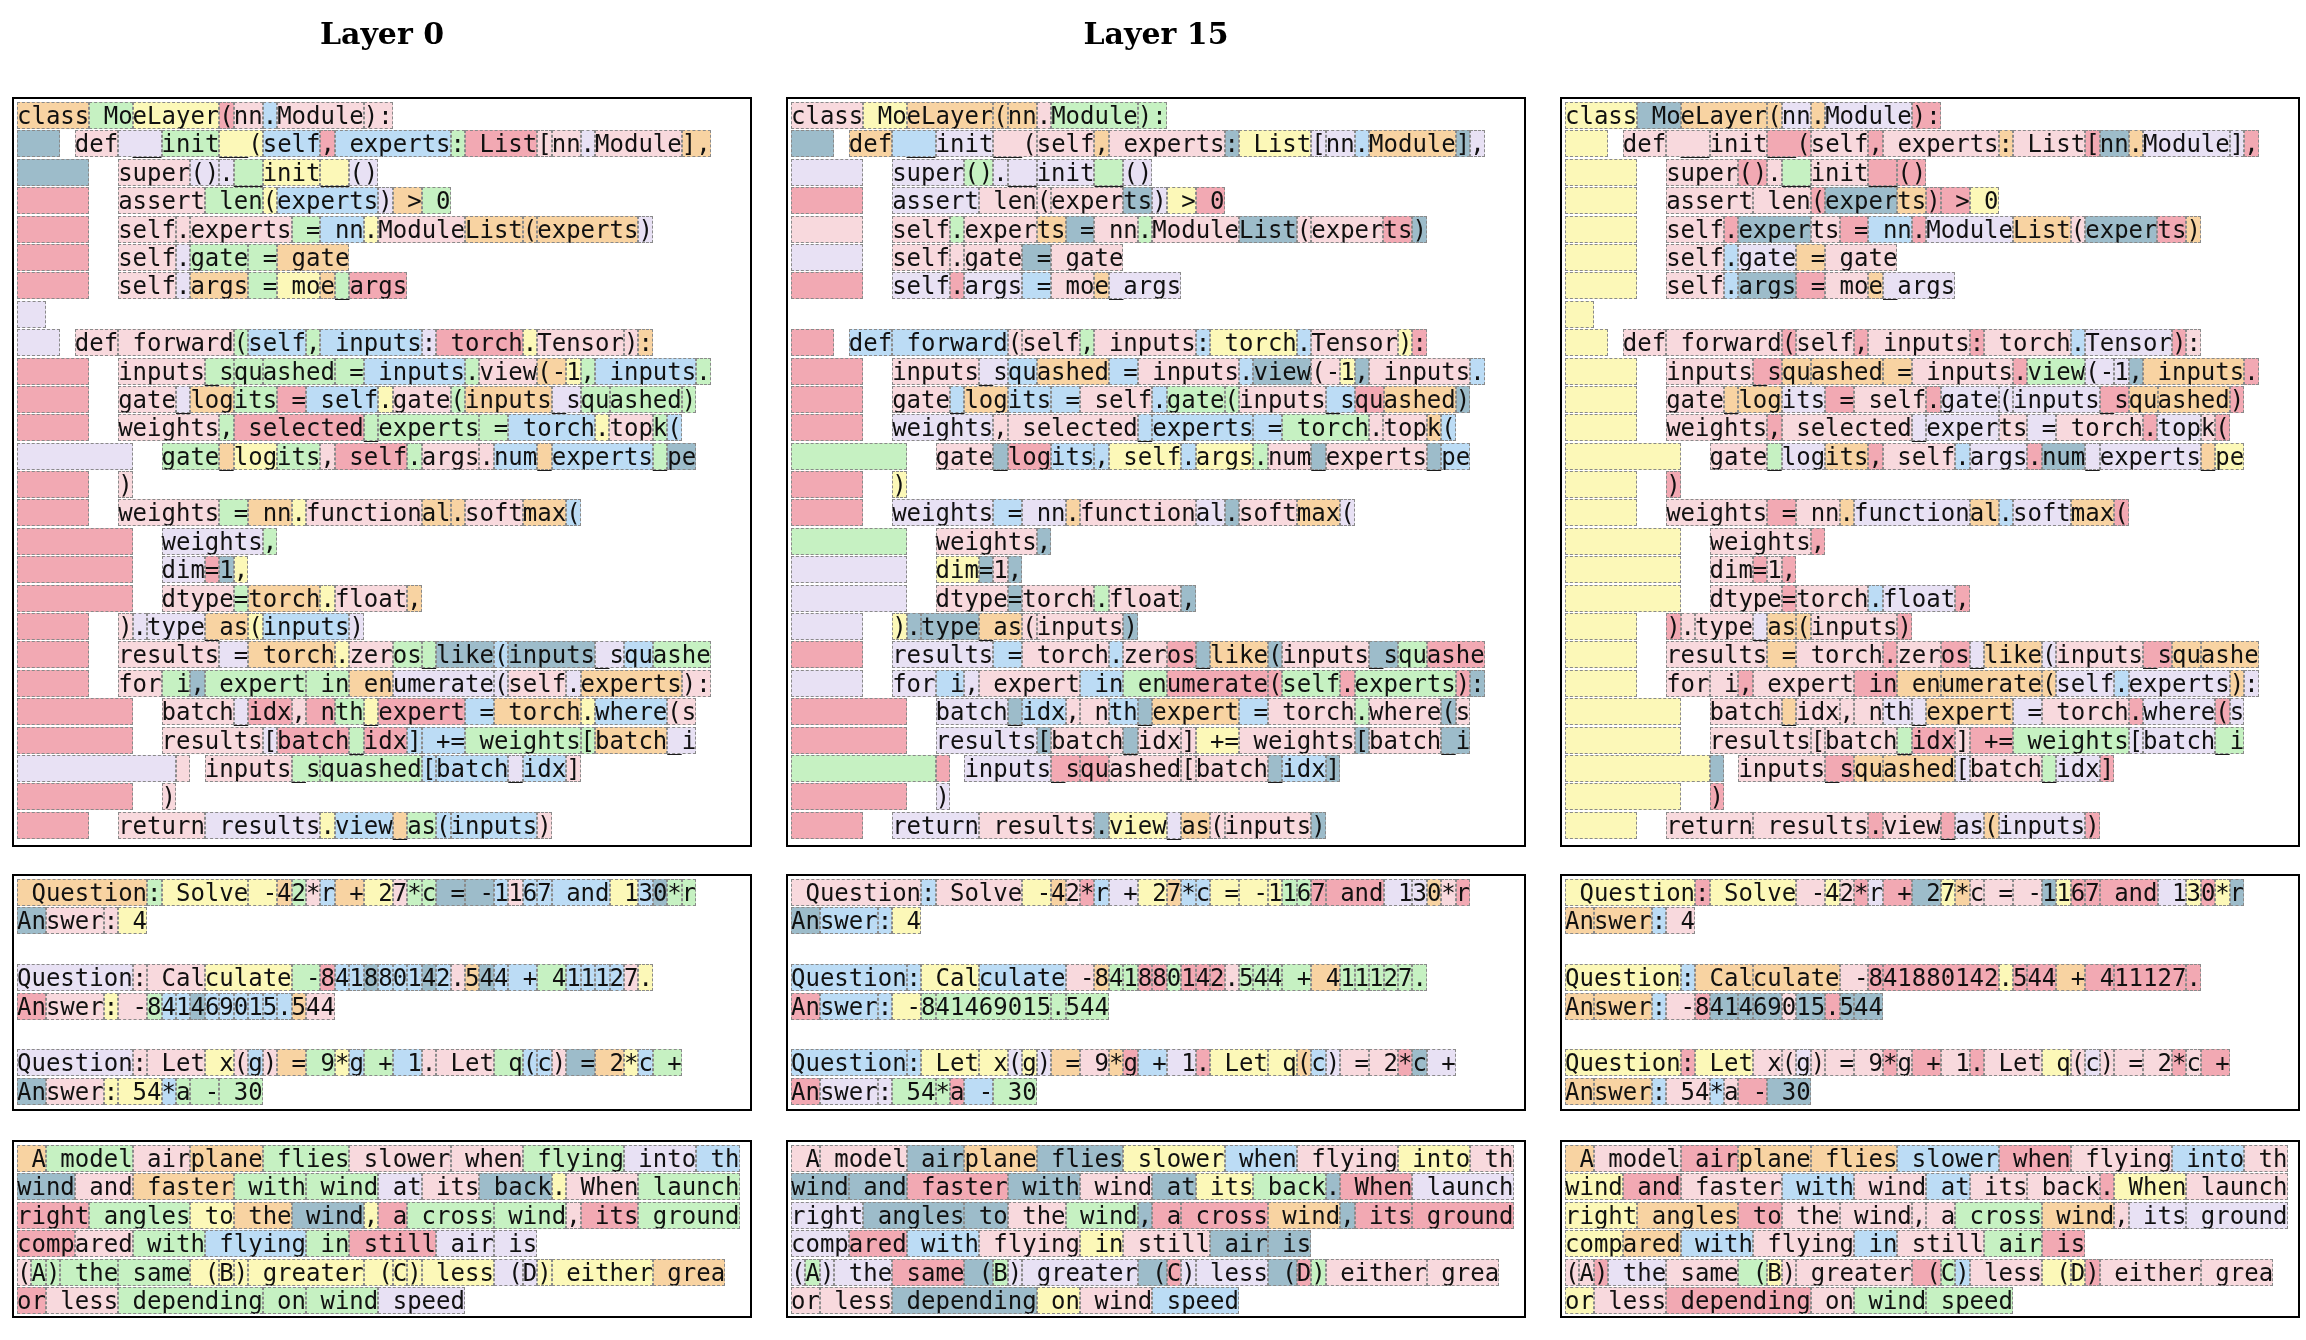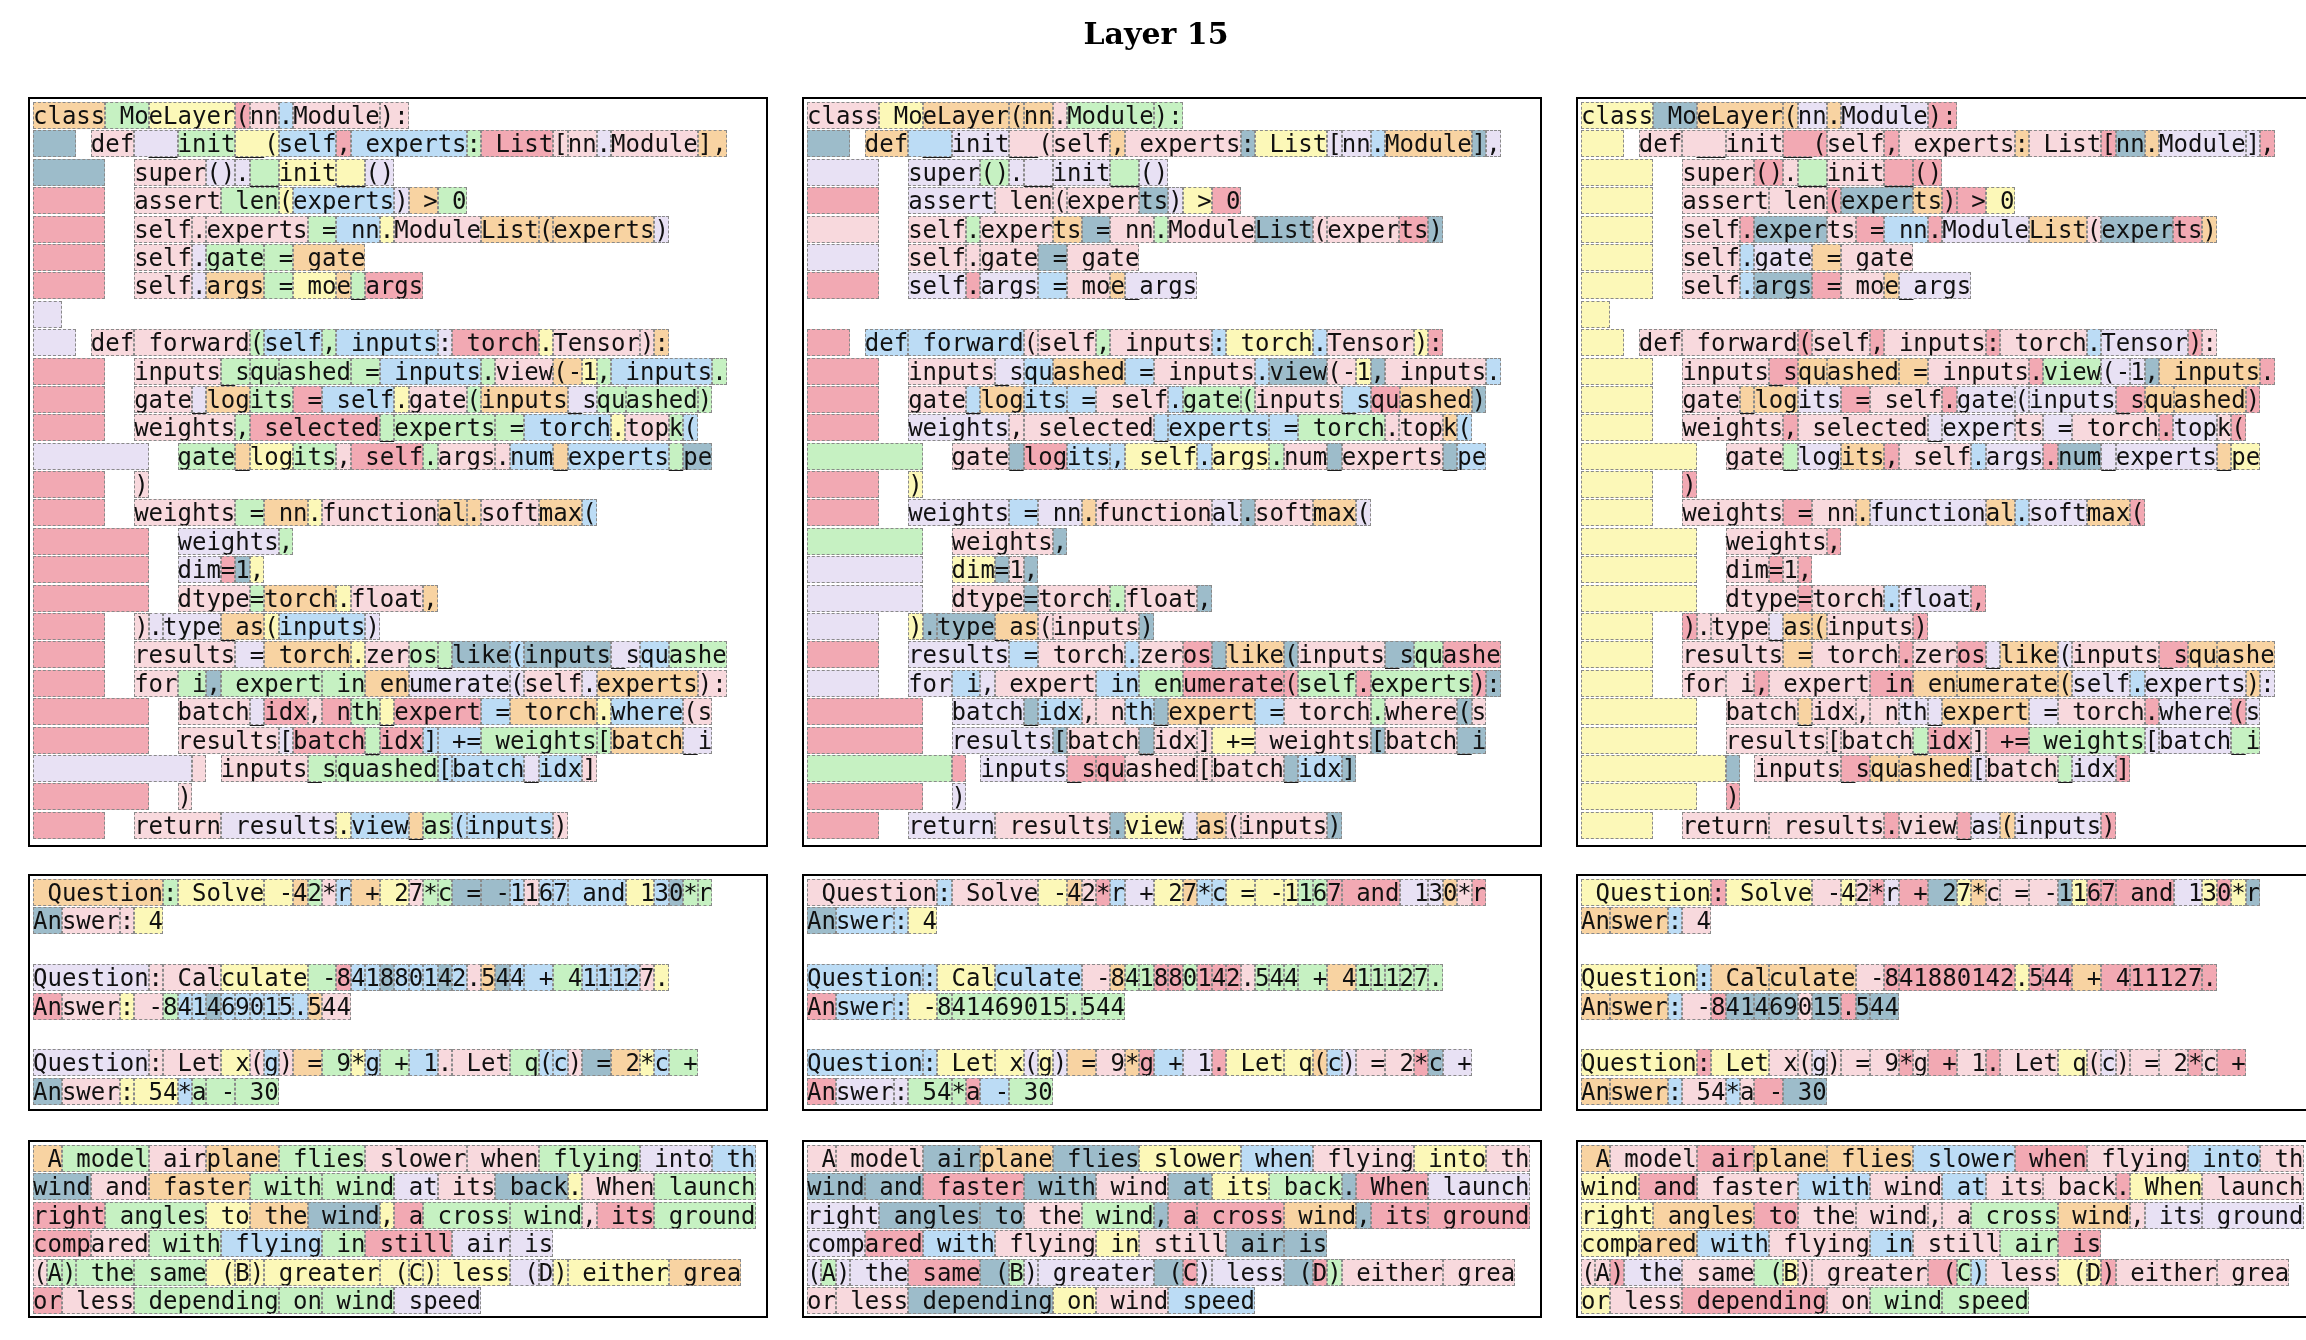--- a/index.html
+++ b/index.html
@@ -1,34 +1,35 @@
 <!DOCTYPE html>
 <html><head>
 <meta charset="utf-8">
 <style>
   html,body{margin:0;padding:0;background:#ffffff;}
   body{position:relative;width:2306px;height:1340px;font-family:"DejaVu Sans Mono",monospace;}
   .col{position:absolute;top:0;width:740px;height:1340px;}
   .col-0{left:12px}.col-1{left:786px}.col-2{left:1560px}
   .col-title{position:absolute;top:16px;left:0;width:100%;text-align:center;
              font-family:"DejaVu Serif",serif;font-weight:bold;font-size:30px;color:#000;}
-  .panel{position:absolute;left:16px;width:740px;border:2px solid #000;box-sizing:border-box;
+  .panel{position:absolute;left:0;width:740px;border:2px solid #000;box-sizing:border-box;
          overflow:hidden;background:#fff;padding:3px 0 0 3px;}
   .panel-code{top:97px;height:750px;}
   .panel-qa{top:874px;height:237px;}
   .panel-text{top:1140px;height:178px;}
   .line{white-space:nowrap;height:28.4px;line-height:28.4px;font-size:24px;overflow:hidden;color:#111;}
   .tok{display:inline-block;white-space:pre;outline:1px dashed #8a8a8a;outline-offset:-1px;
        height:27px;vertical-align:top;}
   .tok.plain{outline:none;background:transparent;}
 </style>
 </head>
 <body>
 
 <div class="col col-0">
+  <div class="col-title">Layer 0</div>
   <div class="panel panel-code">
       <div class="line"><span class="tok" style="background: rgb(248, 211, 162);">class</span><span class="tok" style="background: rgb(198, 241, 194);"> Mo</span><span class="tok" style="background: rgb(252, 248, 184);">eLayer</span><span class="tok" style="background: rgb(242, 169, 179);">(</span><span class="tok" style="background: rgb(248, 217, 221);">nn</span><span class="tok" style="background: rgb(188, 220, 245);">.</span><span class="tok" style="background: rgb(248, 217, 221);">Module</span><span class="tok" style="background: rgb(248, 217, 221);">):</span></div>
       <div class="line"><span class="tok" style="background: rgb(157, 188, 202);">   </span><span class="tok plain"> </span><span class="tok" style="background: rgb(248, 217, 221);">def</span><span class="tok" style="background: rgb(232, 225, 244);"> __</span><span class="tok" style="background: rgb(198, 241, 194);">init</span><span class="tok" style="background: rgb(252, 248, 184);">__(</span><span class="tok" style="background: rgb(188, 220, 245);">self</span><span class="tok" style="background: rgb(242, 169, 179);">,</span><span class="tok" style="background: rgb(188, 220, 245);"> experts</span><span class="tok" style="background: rgb(198, 241, 194);">:</span><span class="tok" style="background: rgb(242, 169, 179);"> List</span><span class="tok" style="background: rgb(248, 217, 221);">[</span><span class="tok" style="background: rgb(248, 217, 221);">nn</span><span class="tok" style="background: rgb(232, 225, 244);">.</span><span class="tok" style="background: rgb(248, 217, 221);">Module</span><span class="tok" style="background: rgb(248, 211, 162);">],</span></div>
       <div class="line"><span class="tok" style="background: rgb(157, 188, 202);">     </span><span class="tok plain">  </span><span class="tok" style="background: rgb(248, 217, 221);">super</span><span class="tok" style="background: rgb(232, 225, 244);">()</span><span class="tok" style="background: rgb(232, 225, 244);">.</span><span class="tok" style="background: rgb(198, 241, 194);">__</span><span class="tok" style="background: rgb(252, 248, 184);">init</span><span class="tok" style="background: rgb(252, 248, 184);">__</span><span class="tok" style="background: rgb(232, 225, 244);">()</span></div>
       <div class="line"><span class="tok" style="background: rgb(242, 169, 179);">     </span><span class="tok plain">  </span><span class="tok" style="background: rgb(248, 217, 221);">assert</span><span class="tok" style="background: rgb(198, 241, 194);"> len</span><span class="tok" style="background: rgb(252, 248, 184);">(</span><span class="tok" style="background: rgb(188, 220, 245);">experts</span><span class="tok" style="background: rgb(232, 225, 244);">)</span><span class="tok" style="background: rgb(248, 211, 162);"> &gt;</span><span class="tok" style="background: rgb(198, 241, 194);"> 0</span></div>
       <div class="line"><span class="tok" style="background: rgb(242, 169, 179);">     </span><span class="tok plain">  </span><span class="tok" style="background: rgb(248, 217, 221);">self</span><span class="tok" style="background: rgb(248, 217, 221);">.</span><span class="tok" style="background: rgb(248, 217, 221);">experts</span><span class="tok" style="background: rgb(198, 241, 194);"> =</span><span class="tok" style="background: rgb(188, 220, 245);"> nn</span><span class="tok" style="background: rgb(252, 248, 184);">.</span><span class="tok" style="background: rgb(248, 217, 221);">Module</span><span class="tok" style="background: rgb(248, 211, 162);">List</span><span class="tok" style="background: rgb(248, 211, 162);">(</span><span class="tok" style="background: rgb(248, 211, 162);">experts</span><span class="tok" style="background: rgb(232, 225, 244);">)</span></div>
       <div class="line"><span class="tok" style="background: rgb(242, 169, 179);">     </span><span class="tok plain">  </span><span class="tok" style="background: rgb(248, 217, 221);">self</span><span class="tok" style="background: rgb(232, 225, 244);">.</span><span class="tok" style="background: rgb(198, 241, 194);">gate</span><span class="tok" style="background: rgb(198, 241, 194);"> =</span><span class="tok" style="background: rgb(248, 211, 162);"> gate</span></div>
       <div class="line"><span class="tok" style="background: rgb(242, 169, 179);">     </span><span class="tok plain">  </span><span class="tok" style="background: rgb(248, 217, 221);">self</span><span class="tok" style="background: rgb(232, 225, 244);">.</span><span class="tok" style="background: rgb(248, 211, 162);">args</span><span class="tok" style="background: rgb(198, 241, 194);"> =</span><span class="tok" style="background: rgb(252, 248, 184);"> mo</span><span class="tok" style="background: rgb(248, 211, 162);">e</span><span class="tok" style="background: rgb(198, 241, 194);">_</span><span class="tok" style="background: rgb(242, 169, 179);">args</span></div>
       <div class="line"><span class="tok" style="background: rgb(232, 225, 244);">  </span></div>
       <div class="line"><span class="tok" style="background: rgb(232, 225, 244);">   </span><span class="tok plain"> </span><span class="tok" style="background: rgb(248, 217, 221);">def</span><span class="tok" style="background: rgb(248, 217, 221);"> forward</span><span class="tok" style="background: rgb(198, 241, 194);">(</span><span class="tok" style="background: rgb(188, 220, 245);">self</span><span class="tok" style="background: rgb(198, 241, 194);">,</span><span class="tok" style="background: rgb(188, 220, 245);"> inputs</span><span class="tok" style="background: rgb(232, 225, 244);">:</span><span class="tok" style="background: rgb(242, 169, 179);"> torch</span><span class="tok" style="background: rgb(252, 248, 184);">.</span><span class="tok" style="background: rgb(248, 217, 221);">Tensor</span><span class="tok" style="background: rgb(248, 217, 221);">)</span><span class="tok" style="background: rgb(248, 211, 162);">:</span></div>

